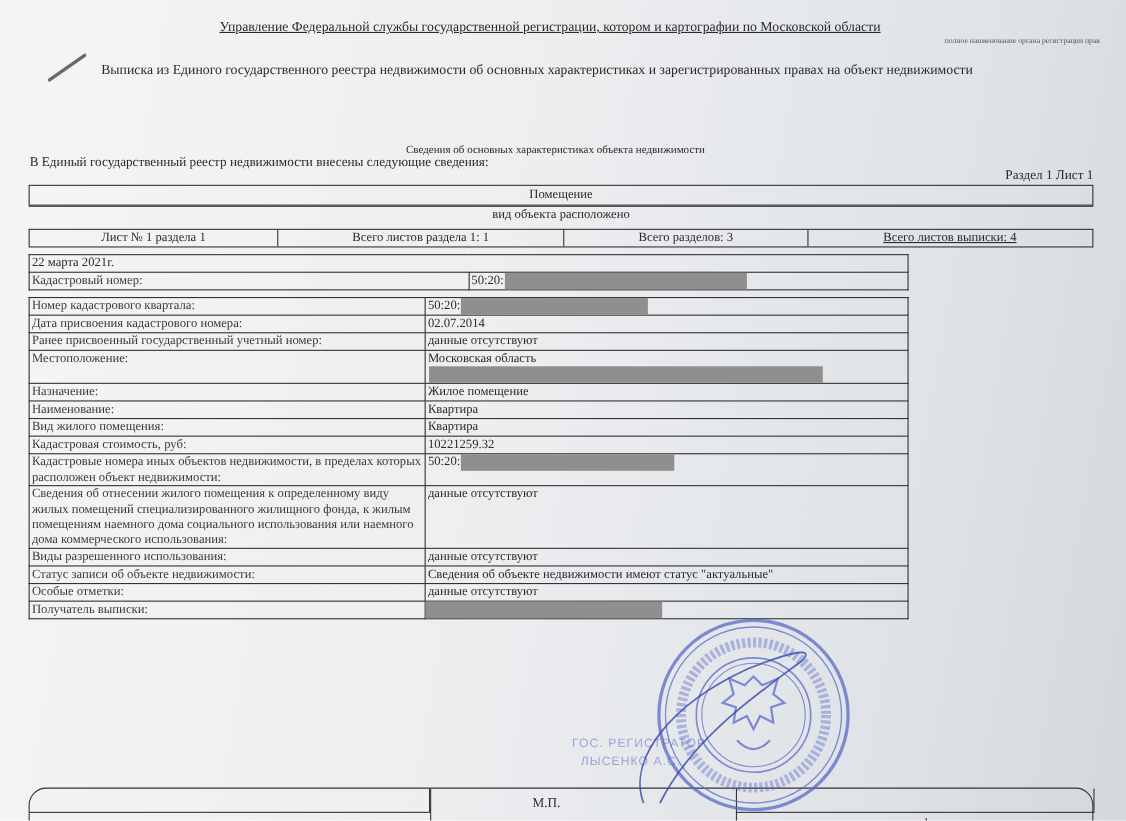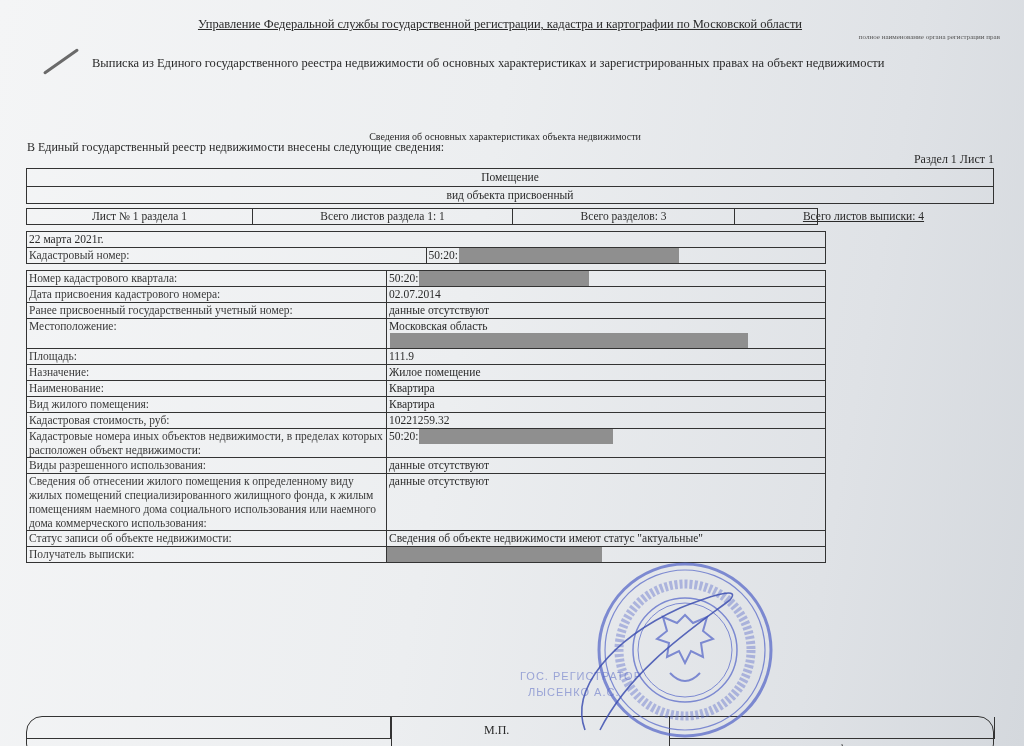--- a/index.html
+++ b/index.html
@@ -18,25 +18,25 @@
   .pen-mark {
     left: 40px; top: 60px; width: 42px; height: 3px; background: #6a6a6a;
     transform: rotate(-35deg); border-radius: 2px;
   }
   .extract-title { left: 92px; top: 56px; font-size: 12.5px; white-space: nowrap; }
   .section-title { left: 0; width: 1010px; top: 113px; text-align: center; font-size: 10px; margin-top: 18px; }
   .intro { left: 27px; top: 140px; font-size: 12px; }
   .razdel { right: 30px; top: 152px; font-size: 12px; }
 
   .box { border: 1.5px solid #333; box-sizing: border-box; }
-  .hdr { left: 26px; width: 968px; top: 168px; height: 36px; font-family: Liberation Serif, serif; }
+  .hdr { left: 26px; width: 968px; top: 168px; height: 20px; font-family: Liberation Serif, serif; }
   .hdr div { height: 17px; line-height: 17px; text-align: center; font-size: 11.5px; }
   .hdr div + div { border-top: 1.5px solid #333; }
 
-  .sheets { left: 26px; width: 792px; top: 208px; height: 17px; display: flex; }
+  .sheets { left: 26px; width: 968px; top: 208px; height: 17px; display: flex; }
   .sheets div { flex: none; text-align: center; font-size: 11.5px; line-height: 15px; border-right: 1.5px solid #333; box-sizing: border-box; }
   .sheets div:last-child { border-right: none; text-decoration: underline; }
 
   table.tbl {
     position: absolute; left: 26px; width: 800px; border-collapse: collapse;
     font-size: 11.5px; table-layout: fixed;
   }
   table.tbl td {
     border: 1.5px solid #333; padding: 0 2px; vertical-align: top; line-height: 14px; height: 15px;
   }
@@ -47,31 +47,31 @@
   .sign-table div { border-right: 1.5px solid #333; box-sizing: border-box; }
   .sign-table div:last-child { border-right: none; }
   .sign-table .bottom { border-top: 1.5px solid #333; text-align: center; font-size: 11.5px; line-height: 20px; }
   .mp { left: 484px; top: 723px; font-size: 12px; }
 
   .stamp-ghost { left: 520px; top: 668px; font-family: Liberation Sans, sans-serif; font-size: 11px; color: #9aa4d6; letter-spacing: 1px; line-height: 16px; }
 </style>
 </head>
 <body>
 
-<div class="abs agency">Управление Федеральной службы государственной регистрации, кадастра и картографии по Московской области</div>
+<div class="abs agency">Управление Федеральной службы государственной регистрации, котором и картографии по Московской области</div>
 <div class="abs agency-sub">полное наименование органа регистрации прав</div>
 <div class="abs pen-mark"></div>
 <div class="abs extract-title">Выписка из Единого государственного реестра недвижимости об основных характеристиках и зарегистрированных правах на объект недвижимости</div>
 <div class="abs section-title">Сведения об основных характеристиках объекта недвижимости</div>
 <div class="abs intro">В Единый государственный реестр недвижимости внесены следующие сведения:</div>
 <div class="abs razdel">Раздел 1 Лист 1</div>
 
 <div class="abs box hdr">
   <div>Помещение</div>
-  <div>вид объекта присвоенный</div>
+  <div>вид объекта расположено</div>
 </div>
 
 <div class="abs box sheets">
   <div style="width:226px">Лист № 1 раздела 1</div>
   <div style="width:260px">Всего листов раздела 1: 1</div>
   <div style="width:222px">Всего разделов: 3</div>
   <div style="width:257px">Всего листов выписки: 4</div>
 </div>
 
 <table class="tbl" style="top:231px">
@@ -98,54 +98,54 @@
   </tr>
   <tr>
     <td class="k">Ранее присвоенный государственный учетный номер:</td>
     <td>данные отсутствуют</td>
   </tr>
   <tr>
     <td class="k">Местоположение:</td>
     <td><span>Московская область</span><span class="redact" style="width:358px"></span></td>
   </tr>
   <tr>
-    <td class="k">Площадь:</td>
-    <td>111.9</td>
-  </tr>
-  <tr>
     <td class="k">Назначение:</td>
     <td>Жилое помещение</td>
   </tr>
   <tr>
     <td class="k">Наименование:</td>
     <td>Квартира</td>
   </tr>
   <tr>
     <td class="k">Вид жилого помещения:</td>
     <td>Квартира</td>
   </tr>
   <tr>
     <td class="k">Кадастровая стоимость, руб:</td>
     <td>10221259.32</td>
   </tr>
   <tr>
     <td class="k">Кадастровые номера иных объектов недвижимости, в пределах которых расположен объект недвижимости:</td>
     <td><span>50:20:</span><span class="redact" style="width:194px"></span></td>
   </tr>
   <tr>
-    <td class="k">Виды разрешенного использования:</td>
+    <td class="k">Сведения об отнесении жилого помещения к определенному виду жилых помещений специализированного жилищного фонда, к жилым помещениям наемного дома социального использования или наемного дома коммерческого использования:</td>
     <td>данные отсутствуют</td>
   </tr>
   <tr>
-    <td class="k">Сведения об отнесении жилого помещения к определенному виду жилых помещений специализированного жилищного фонда, к жилым помещениям наемного дома социального использования или наемного дома коммерческого использования:</td>
+    <td class="k">Виды разрешенного использования:</td>
     <td>данные отсутствуют</td>
   </tr>
   <tr>
     <td class="k">Статус записи об объекте недвижимости:</td>
     <td>Сведения об объекте недвижимости имеют статус "актуальные"</td>
+  </tr>
+  <tr>
+    <td class="k">Особые отметки:</td>
+    <td>данные отсутствуют</td>
   </tr>
   <tr>
     <td class="k">Получатель выписки:</td>
     <td><span class="redact" style="width:215px;margin-left:-2px"></span></td>
   </tr>
 </tbody>
   </table>
 
 <div class="abs stamp-ghost">
   <div>ГОС. РЕГИСТРАТОР</div>

